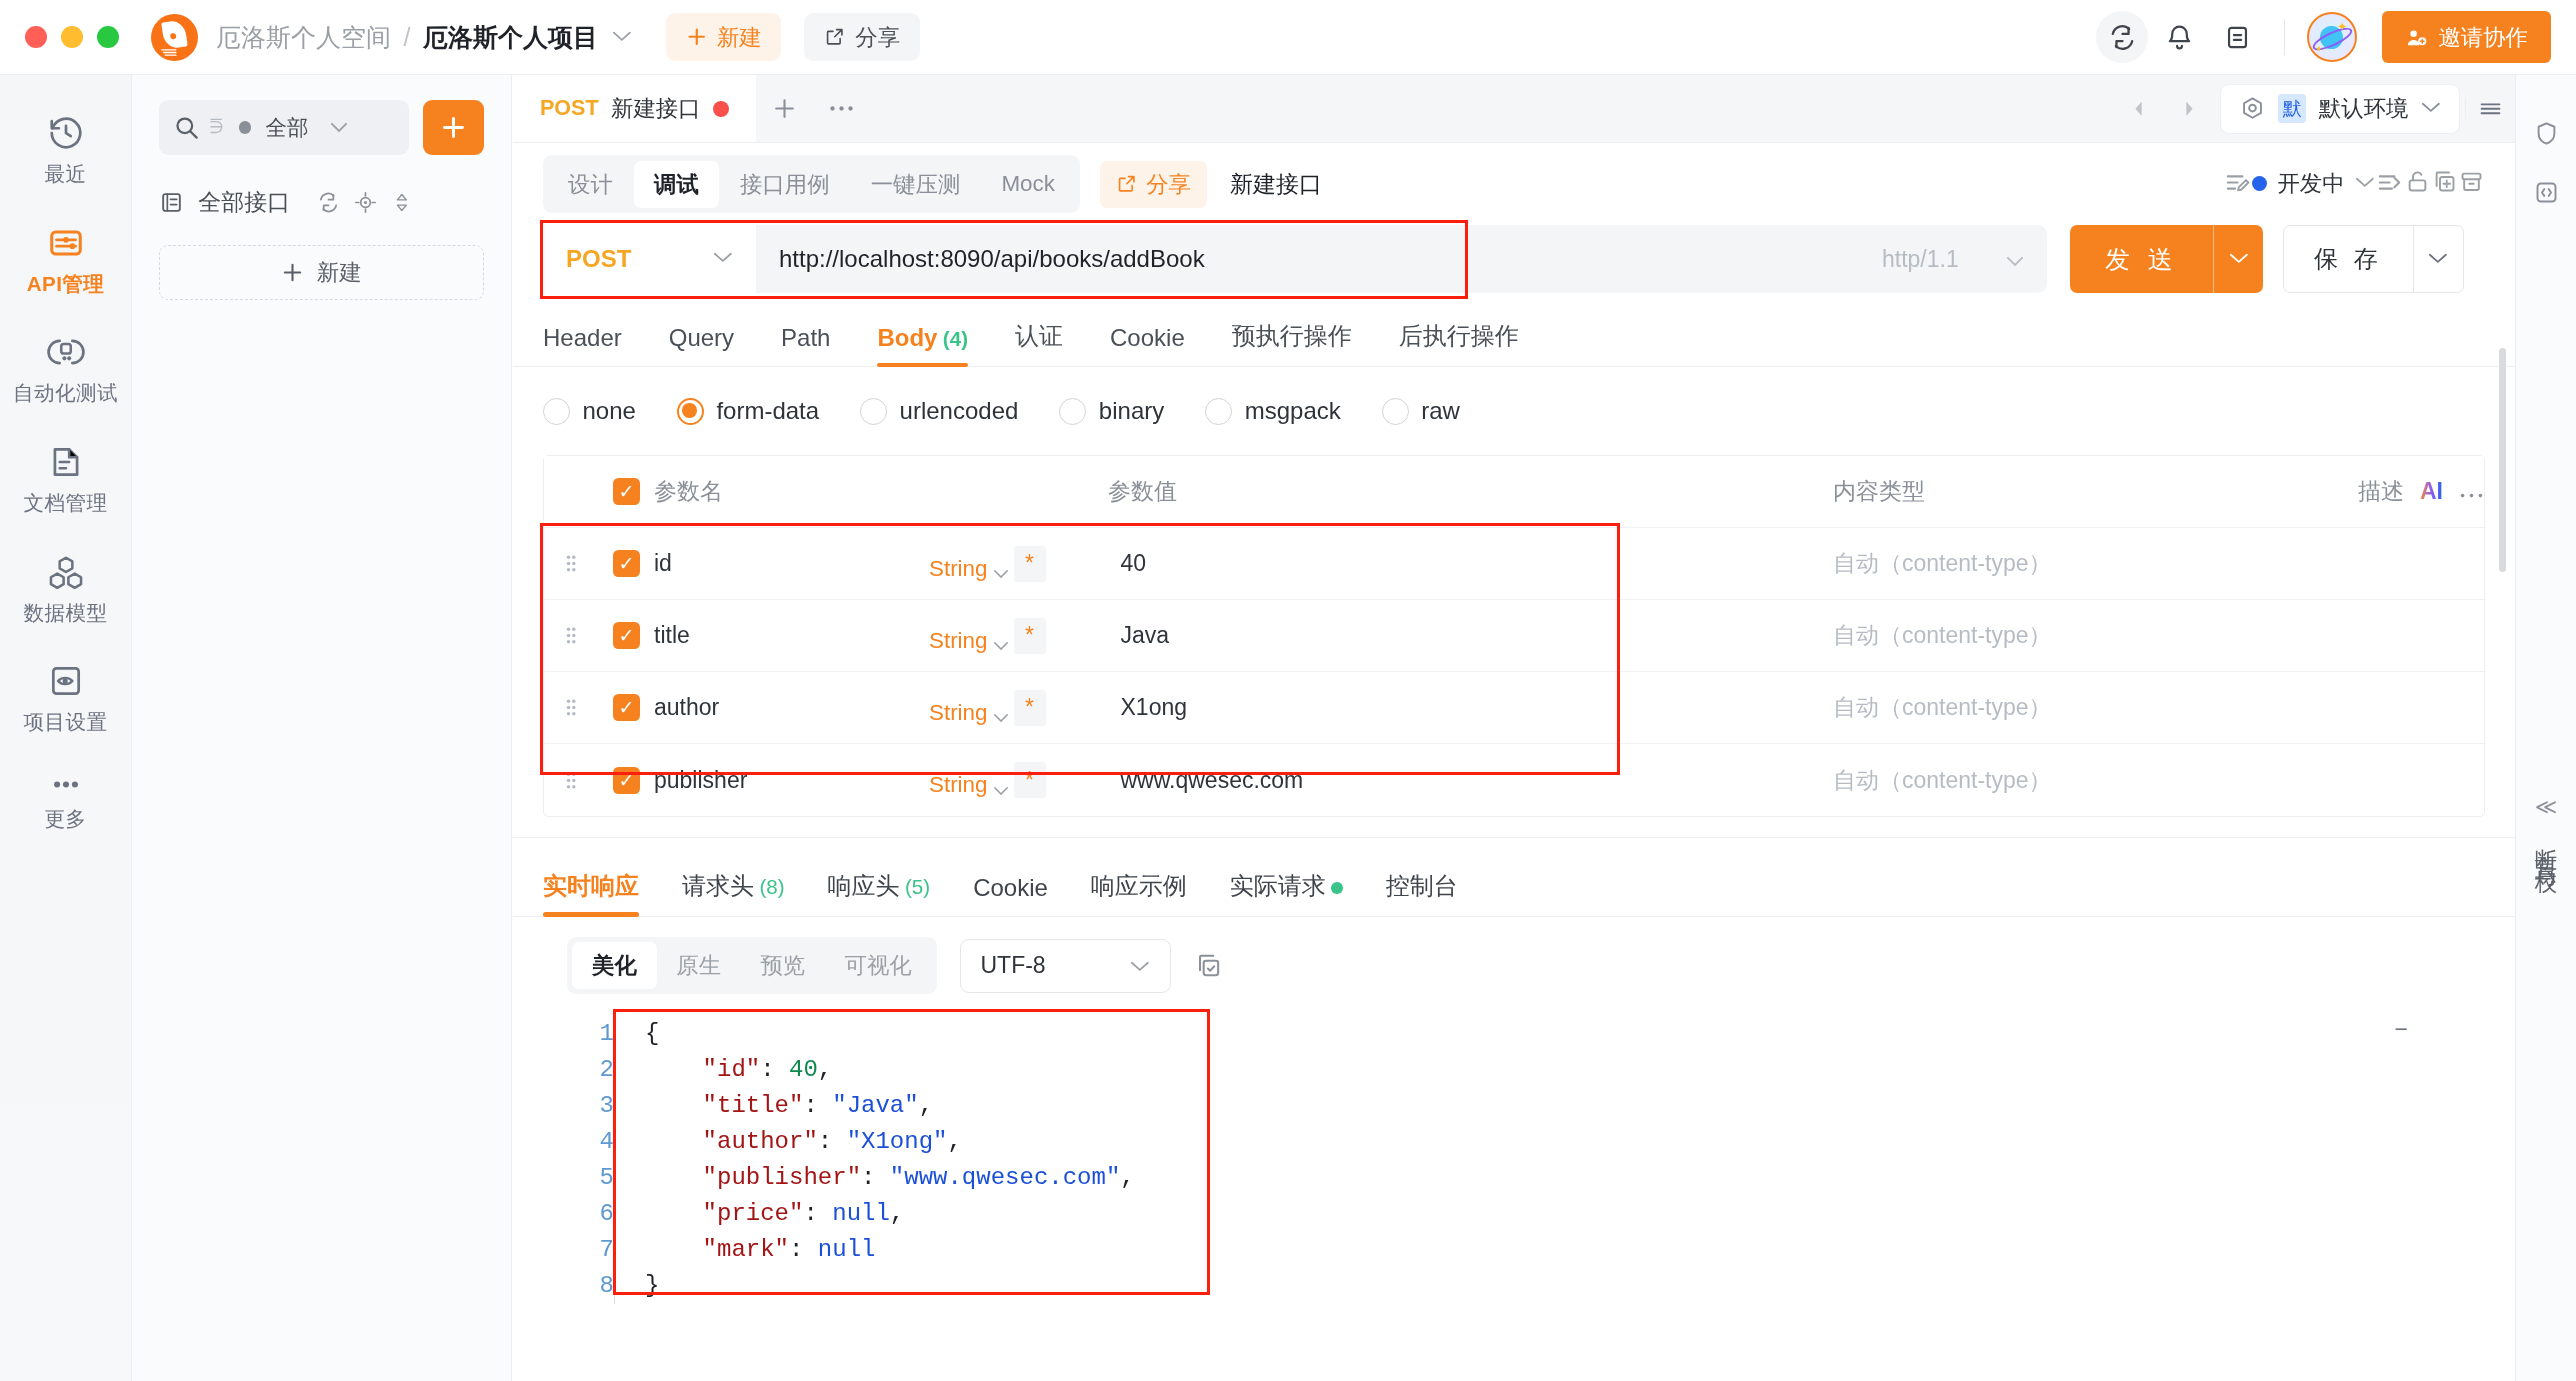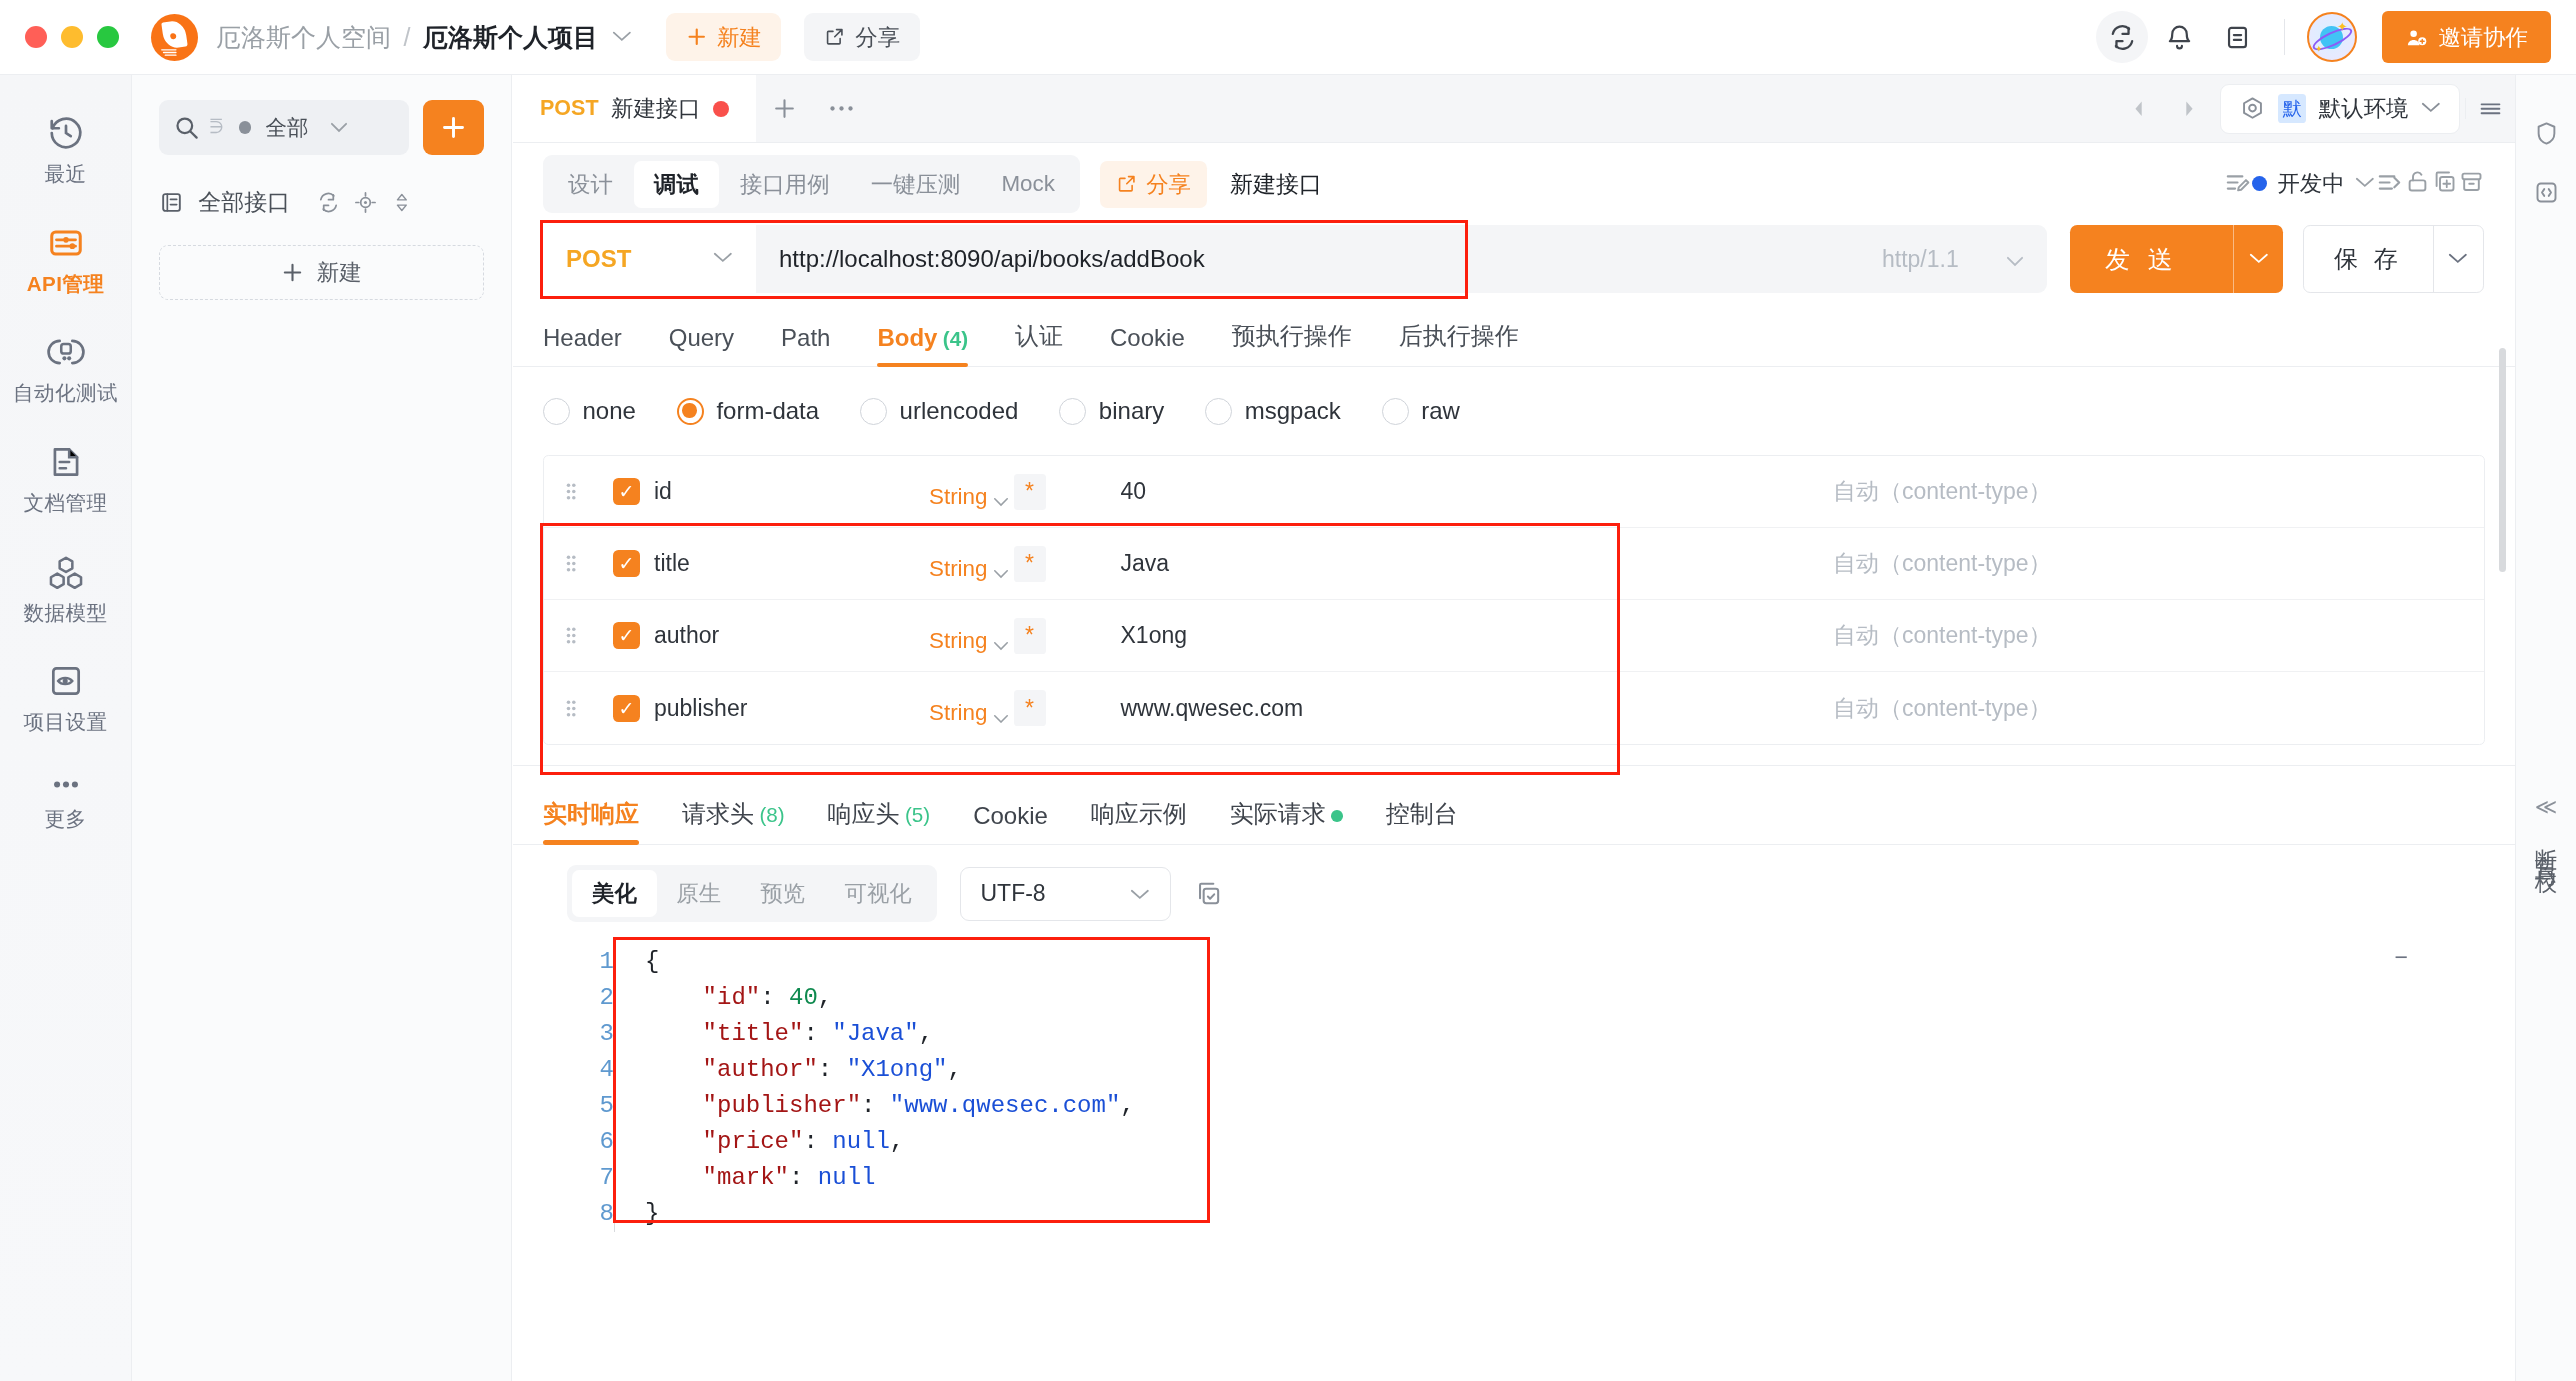--- a/index.html
+++ b/index.html
@@ -169,21 +169,21 @@
   
   .urlrow { padding: 0 30px; display: flex; align-items: center; gap: 0; position: relative; }
   .urlgroup { flex: 1; display: flex; align-items: stretch; height: 68px; background: #f4f5f7;
               border-radius: 9px; overflow: hidden; max-width: 1504px;}
   .methodsel { width: 213px; background: #fff; display: flex; align-items: center;
                justify-content: space-between; padding: 0 23px; cursor: pointer; }
   .method-text { color: #f5a623; font-weight: 700; font-size: 24px; }
   .urlinput { flex: 1; display: flex; align-items: center; padding: 0 23px; font-size: 24px; color: #1f2329; cursor: text;}
   .httpver { width: 188px; display: flex; align-items: center; justify-content: space-between;
              padding: 0 23px; color: #b6bcc4; font-size: 23px; cursor: pointer; }
-  .sendbtn { margin-left: 23px; height: 68px; display: flex; background: #f5821f; border-radius: 7.2px; overflow: hidden; gap: 20px; }
+  .sendbtn { margin-left: 23px; height: 68px; display: flex; background: #f5821f; border-radius: 7.2px; overflow: hidden; }
   .sendbtn .main-part { display: flex; align-items: center; justify-content: center; width: 143px;
                         color: #fff; font-size: 25px; cursor: pointer; letter-spacing: 5.4px; }
   .sendbtn .caret-part { width: 50px; display: flex; align-items: center; justify-content: center;
                          color: #fff; border-left: 0.9px solid rgba(255,255,255,.45); cursor: pointer; }
   .savebtn { margin-left: 19.7px; height: 68px; display: flex; border: 0.9px solid #e4e6ea; border-radius: 7.2px; overflow: hidden; }
   .savebtn .main-part { display: flex; align-items: center; justify-content: center; width: 129px;
                         color: #2f343b; font-size: 24px; cursor: pointer; letter-spacing: 4.5px; }
   .savebtn .caret-part { width: 50px; display: flex; align-items: center; justify-content: center;
                          color: #6b7280; border-left: 0.9px solid #e4e6ea; cursor: pointer; }
 
@@ -668,20 +668,41 @@
           <span class="rlabel2">msgpack</span>
         </div>
       <div class="radio">
           <span class="rcircle"></span>
           <span class="rlabel2">raw</span>
         </div>
     </div>
 
     <div style="position:relative;">
       <div class="ptable">
+        <div class="ptrow head">
+          <div class="c-drag"></div>
+          <div class="c-chk">
+              <span class="chk"></span>
+            </div>
+          <div class="c-name h">参数名</div>
+          <div class="c-type"></div>
+          <div class="c-val h">参数值</div>
+          <div class="c-ctype h">内容类型</div>
+          <div class="c-desc">
+            <span>描述</span>
+            <span class="ai-badge">AI</span>
+            <span>
+              <svg width="25" height="7.2" viewBox="0 0 28 8">
+                  <circle cx="4" cy="4" r="2" fill="#8a9099"></circle>
+                  <circle cx="14" cy="4" r="2" fill="#8a9099"></circle>
+                  <circle cx="24" cy="4" r="2" fill="#8a9099"></circle>
+                </svg>
+            </span>
+          </div>
+        </div>
 
         <div class="ptrow">
           <div class="c-drag">
             <svg width="14.3" height="23" viewBox="0 0 16 26">
                 <circle cx="5" cy="6" r="2" fill="#b6bcc4"></circle>
                 <circle cx="11" cy="6" r="2" fill="#b6bcc4"></circle>
                 <circle cx="5" cy="13" r="2" fill="#b6bcc4"></circle>
                 <circle cx="11" cy="13" r="2" fill="#b6bcc4"></circle>
                 <circle cx="5" cy="20" r="2" fill="#b6bcc4"></circle>
                 <circle cx="11" cy="20" r="2" fill="#b6bcc4"></circle>

